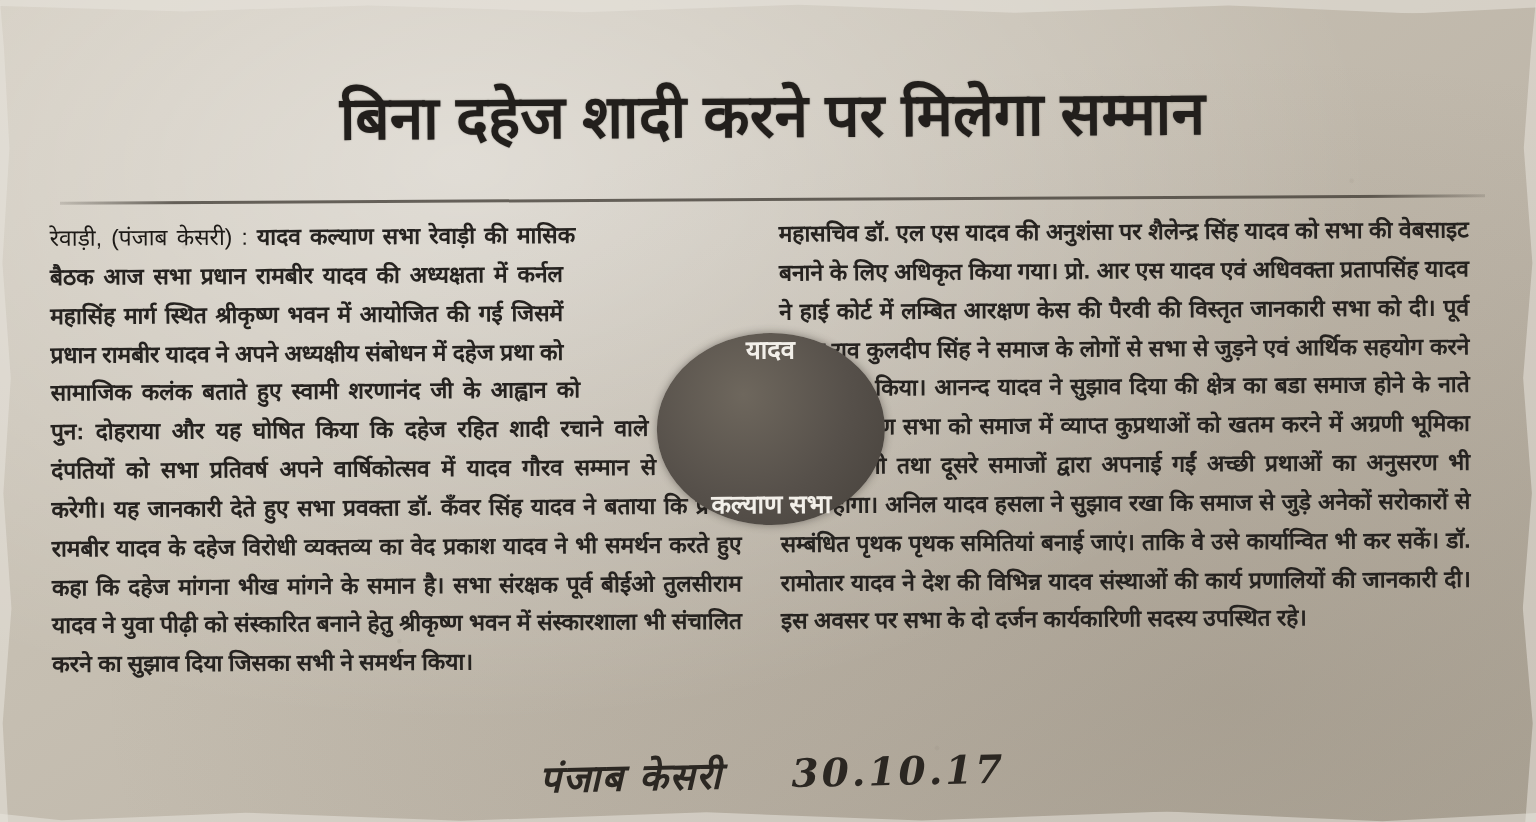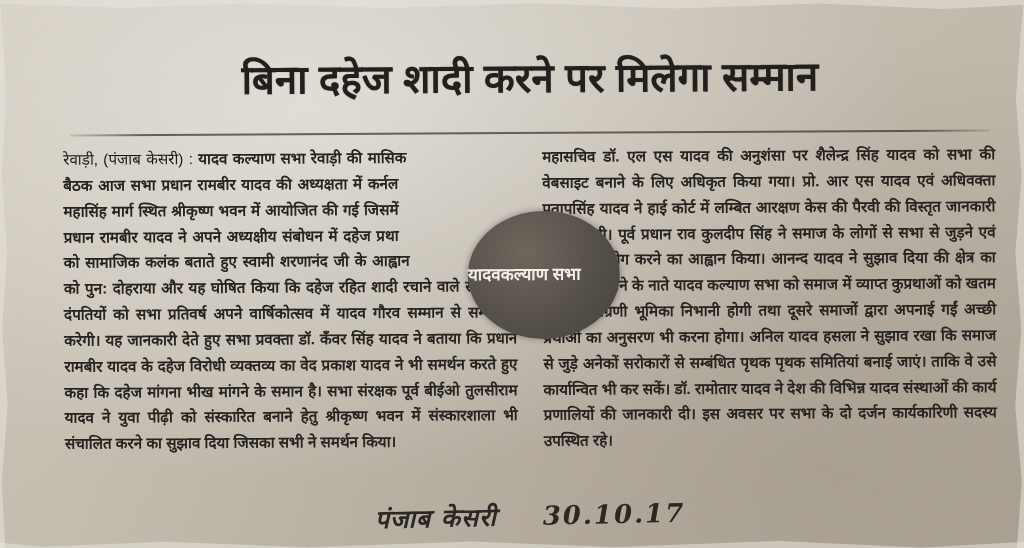--- a/index.html
+++ b/index.html
@@ -51,21 +51,20 @@
   .edge-bottom { bottom: 0; left: 0; right: 0; height: 10px; clip-path: polygon(0 100%,100% 100%,100% 40%,90% 95%,76% 30%,60% 90%,46% 35%,30% 92%,16% 38%,4% 88%,0 45%); }
   .edge-left   { top: 0; bottom: 0; left: 0; width: 9px; clip-path: polygon(0 0,0 100%,60% 100%,20% 88%,85% 74%,25% 60%,80% 46%,18% 32%,70% 18%,30% 6%); }
   .edge-right  { top: 0; bottom: 0; right: 0; width: 11px; clip-path: polygon(100% 0,100% 100%,35% 100%,80% 88%,20% 74%,75% 60%,22% 46%,78% 32%,26% 18%,70% 6%); }
 
   .page-inner {
     position: absolute;
     left: 34px;
     top: 20px;
     right: 28px;
     bottom: 14px;
-    margin-left: 30px;
   }
 
   
   .headline {
     font-family: "Liberation Sans", sans-serif;
     font-weight: bold;
     font-size: 40px;
     line-height: 1.05;
     letter-spacing: 0.2px;
     color: #221f1c;
@@ -109,30 +108,30 @@
 
   .dateline {
     font-weight: normal;
     color: #1d1a17;
   }
 
   
   .badge {
     position: absolute;
     left: 404px;
-    top: 67px;
+    top: 78px;
     width: 152px;
     height: 128px;
     border-radius: 50%;
     background: radial-gradient(circle at 38% 32%, #6e675d 0%, #56504a 55%, #46413b 100%);
     color: #f2efe9;
     display: flex;
-    flex-direction: row;
+    flex-direction: column;
     align-items: center;
-    justify-content: flex-start;
+    justify-content: space-between;
     text-align: center;
     font-weight: bold;
     font-size: 17px;
     line-height: 1.45;
     box-shadow: 0 0 6px rgba(40,36,30,0.45);
     z-index: 3;
   }
   .badge span { display: block; white-space: nowrap; }
 
   

